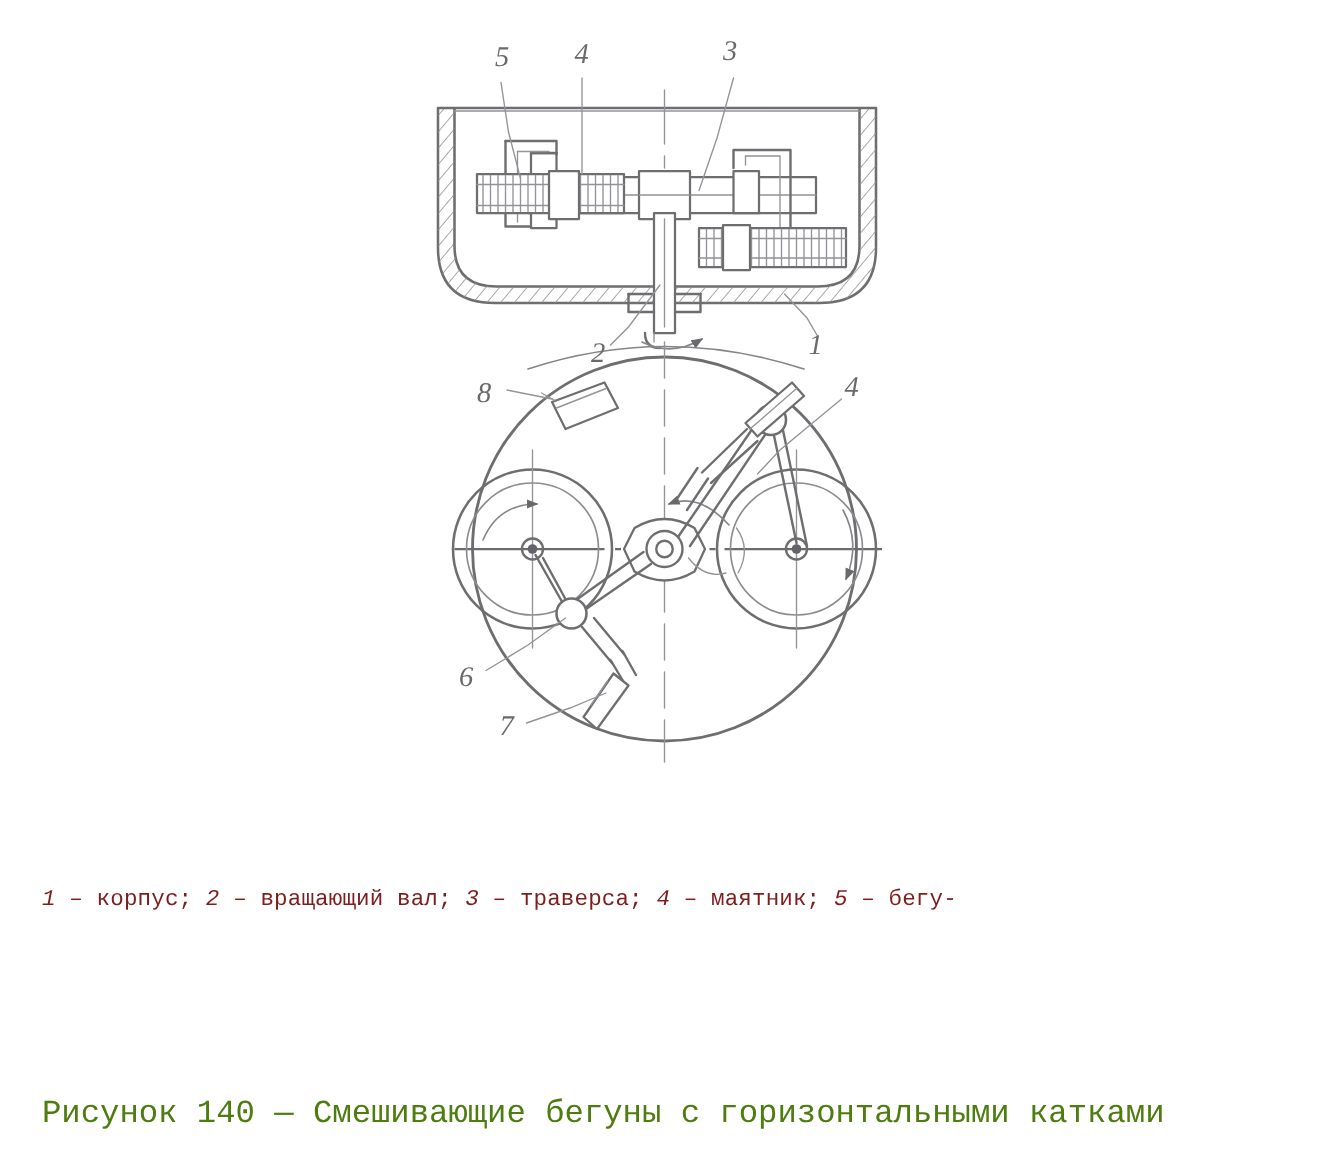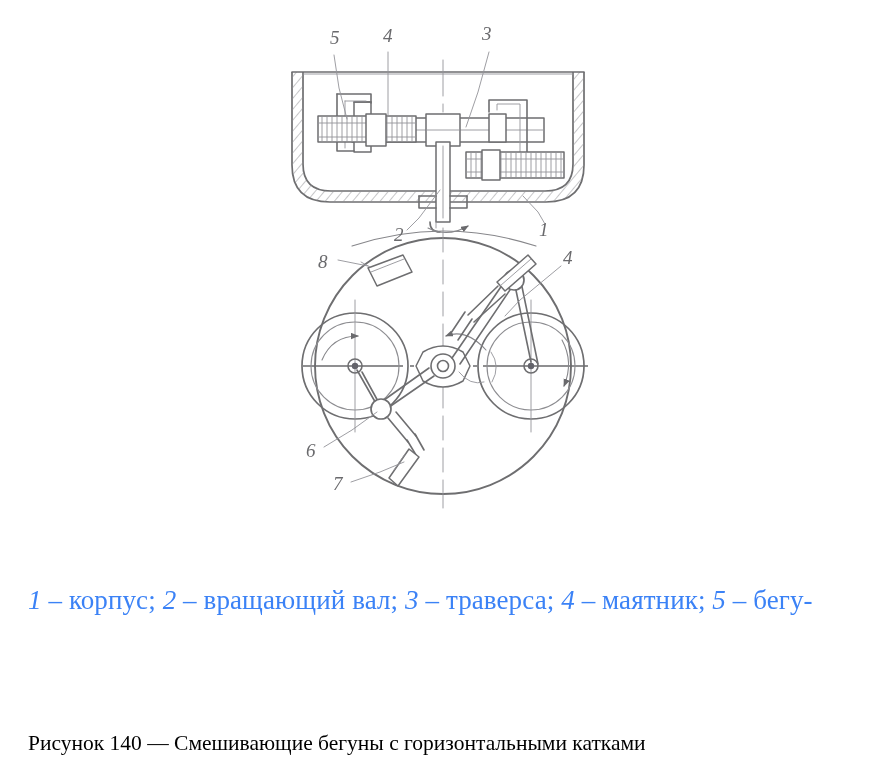--- a/index.html
+++ b/index.html
@@ -26,37 +26,39 @@
   #figure-svg {
     display: block;
     width: 888px;
     height: 560px;
   }
   .legend-block {
     position: absolute;
     left: 28px;
     top: 578px;
     width: 836px;
-    font-size: 27px;
+    font-size: 15px;
     line-height: 44px;
     letter-spacing: 0.1px;
-    color: #3b82f6;
+    color: #7f1d1d;
+    font-family: Liberation Mono, monospace;
   }
   .legend-block .num {
     font-style: italic;
   }
   .caption-block {
     position: absolute;
     left: 28px;
     top: 728px;
     width: 840px;
     font-size: 21.5px;
     line-height: 30px;
-    color: #000000;
+    color: #4d7c0f;
     white-space: nowrap;
+    font-family: Liberation Mono, monospace;
   }
   
   .ln {
     fill: none;
     stroke: #6e6e70;
     stroke-width: 1.6;
     stroke-linecap: round;
     stroke-linejoin: round;
   }
   .ln-thin {

